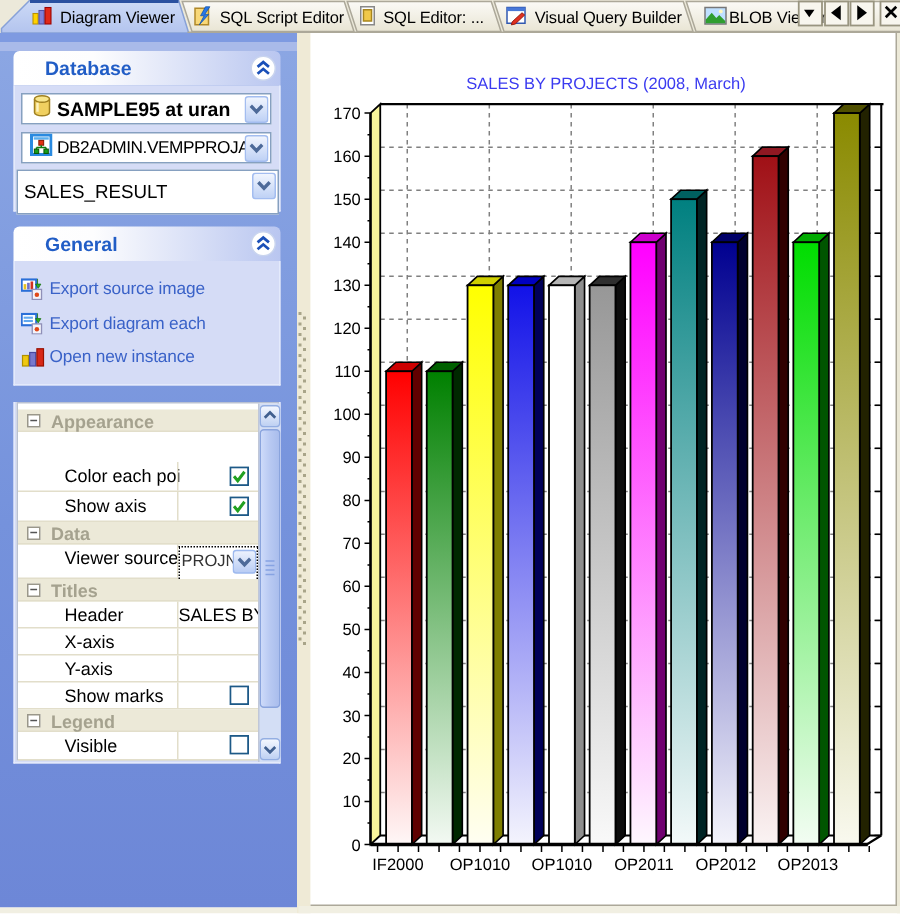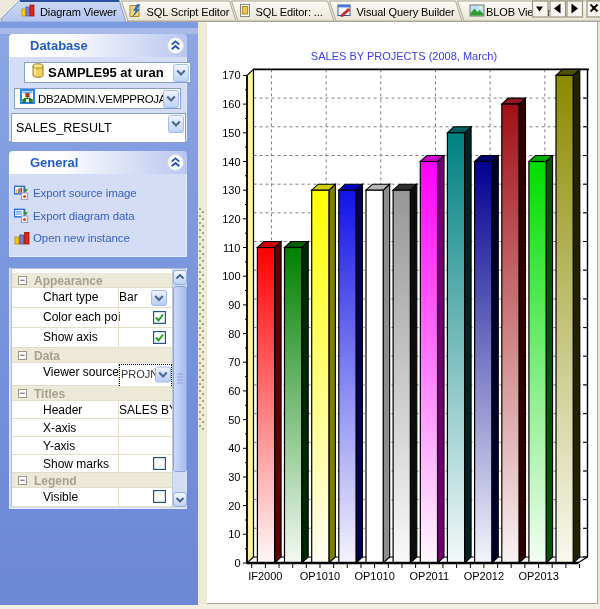--- a/index.html
+++ b/index.html
@@ -383,21 +383,21 @@
 <text x="483.9" y="580" text-anchor="middle" font-size="11">OP2012</text>
 <text x="538.6" y="580" text-anchor="middle" font-size="11">OP2013</text>
 </svg></div>
 <div class="panel" style="top:34px">
 <div class="phead">Database<span class="pchev"><svg width="17" height="17" viewBox="0 0 17 17">
           <circle cx="8.5" cy="8.5" r="8" fill="#fff" stroke="#c9d4ee" stroke-width="1"></circle>
           <path d="M4.7 7.6 L8.5 4.4 L12.3 7.6" fill="none" stroke="#1b50b8" stroke-width="1.8"></path>
           <path d="M4.7 12.2 L8.5 9.0 L12.3 12.2" fill="none" stroke="#1b50b8" stroke-width="1.8"></path>
         </svg></span></div>
 <div class="pbody" style="height:84px">
-<div class="combo" style="left:14px;top:5px;width:167px;height:21px">
+<div class="combo" style="left:4px;top:5px;width:167px;height:21px">
         <span style="margin:0 4px 0 7px"><svg width="12" height="15" viewBox="0 0 12 15">
             <path d="M1 3 L1 12 A5 2.2 0 0 0 11 12 L11 3" fill="#f0d060" stroke="#a08020" stroke-width="1"></path>
             <ellipse cx="6" cy="3" rx="5" ry="2.2" fill="#f8e68c" stroke="#a08020" stroke-width="1"></ellipse>
             <path d="M3 5.5 L3 11.5" stroke="#fdf3c0" stroke-width="1.6"></path>
           </svg></span>
         <b style="font-size:13px">SAMPLE95 at uran</b>
         <span style="position:absolute;right:1px;top:1px"><svg width="16" height="18" viewBox="0 0 16 18">
             <linearGradient id="db" x1="0" y1="0" x2="0" y2="1">
               <stop offset="0" stop-color="#f2f6fe"></stop>
               <stop offset="1" stop-color="#bdd0f5"></stop>
@@ -456,48 +456,35 @@
         </svg></span>
       <span class="link" style="top:13px">Export source image</span>
 <span class="licon" style="top:34px"><svg width="15" height="15" viewBox="0 0 17 17">
           <rect x="0.5" y="1.5" width="11" height="8.5" fill="#fff" stroke="#2a6fd8" stroke-width="1.6"></rect>
           <rect x="2" y="3.5" width="7" height="1.6" fill="#60a8f0"></rect>
           <rect x="2" y="6" width="7" height="1.6" fill="#60a8f0"></rect>
           <path d="M12.5 1 L12.5 5 L15 5 L13 8.2 L11 5 L12.2 5" fill="#30b020" stroke="#187010" stroke-width="0.6"></path>
           <rect x="8.5" y="9" width="7" height="7.6" fill="#f4f4fa" stroke="#9090b8" stroke-width="1"></rect>
           <circle cx="12" cy="13" r="1.7" fill="#e04818"></circle>
         </svg></span>
-      <span class="link" style="top:36px">Export diagram data</span>
+      <span class="link" style="top:36px">Export diagram each</span>
 <span class="licon" style="top:57px"><svg width="16" height="15" viewBox="0 0 16 15">
           <rect x="1" y="6" width="4" height="7" fill="#f0c810" stroke="#b09000" stroke-width="0.8"></rect>
           <rect x="5.8" y="4" width="4" height="9" fill="#7878cc" stroke="#4848a0" stroke-width="0.8"></rect>
           <rect x="10.6" y="1.5" width="4.4" height="11.5" fill="#d82818" stroke="#981000" stroke-width="0.8"></rect>
         </svg></span>
       <span class="link" style="top:58px">Open new instance</span>
 </div>
   </div>
 <div class="panel" style="top:268px">
 <div class="pbody" style="height:241px">
 <div class="grid" style="top:0px;height:239px">
 <div class="grow ggroup" style="top:4px;height:15px">
           <span class="minus">−</span>
           <span style="position:absolute;left:22px;top:1px">Appearance</span>
-        </div>
-<div class="grow" style="top:19px;height:20px">
-          <span class="gname">Chart type</span>
-          <span class="vline"></span>
-          <span class="gval">Bar</span>
-          <span style="position:absolute;left:139px;top:2px"><svg width="16" height="16" viewBox="0 0 16 16">
-              <linearGradient id="db2" x1="0" y1="0" x2="0" y2="1">
-                <stop offset="0" stop-color="#eef3fd"></stop>
-                <stop offset="1" stop-color="#b7cbf4"></stop>
-              </linearGradient>
-              <rect x="0.5" y="0.5" width="15" height="15" rx="2" fill="url(#db2)" stroke="#9db9ee"></rect>
-              <path d="M4.2 6 L8 10 L11.8 6" fill="none" stroke="#4d6a99" stroke-width="2.2"></path>
-            </svg></span>
         </div>
 <div class="grow" style="top:39px;height:20px">
           <span class="gname">Color each poi</span>
           <span class="vline"></span>
           <span style="position:absolute;left:141px;top:3px"><svg width="13" height="13" viewBox="0 0 13 13">
               <rect x="0.5" y="0.5" width="12" height="12" fill="#fff" stroke="#1d5987" stroke-width="1.4"></rect>
               <path d="M3 6.5 L5.5 9.5 L10 3.5" fill="none" stroke="#21a121" stroke-width="2"></path>
             </svg></span>
         </div>
 <div class="grow" style="top:59px;height:20px">

